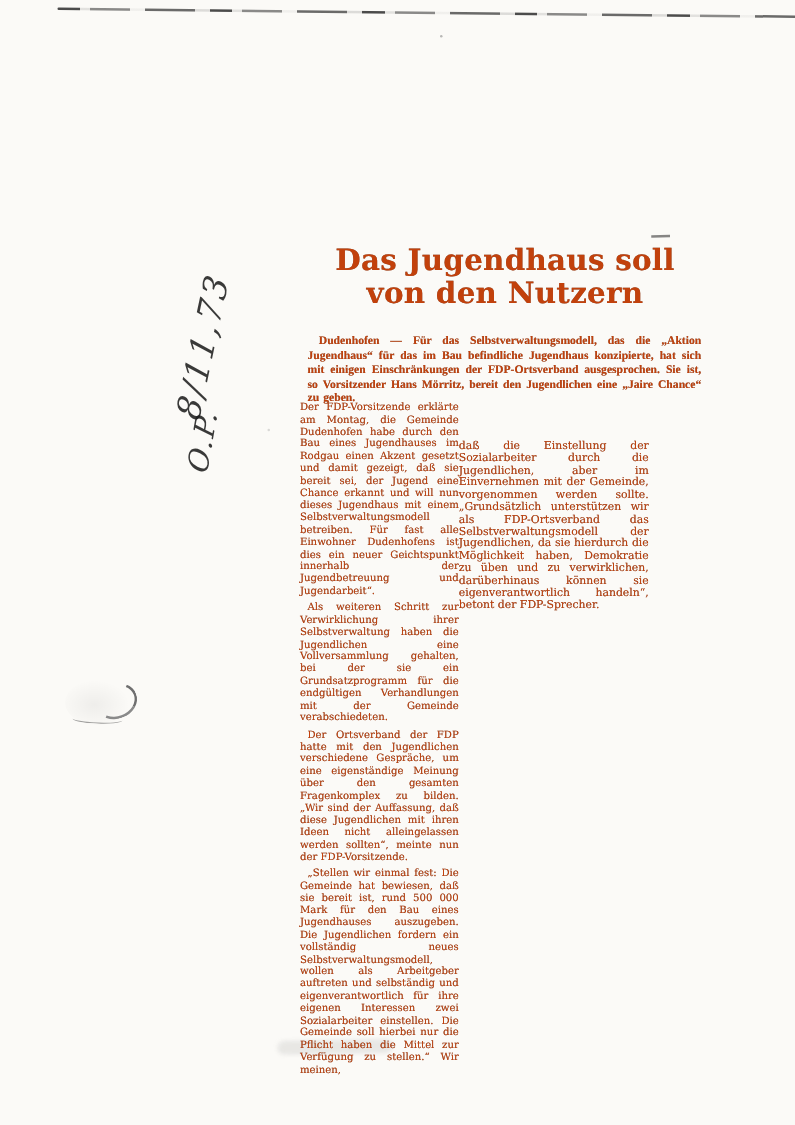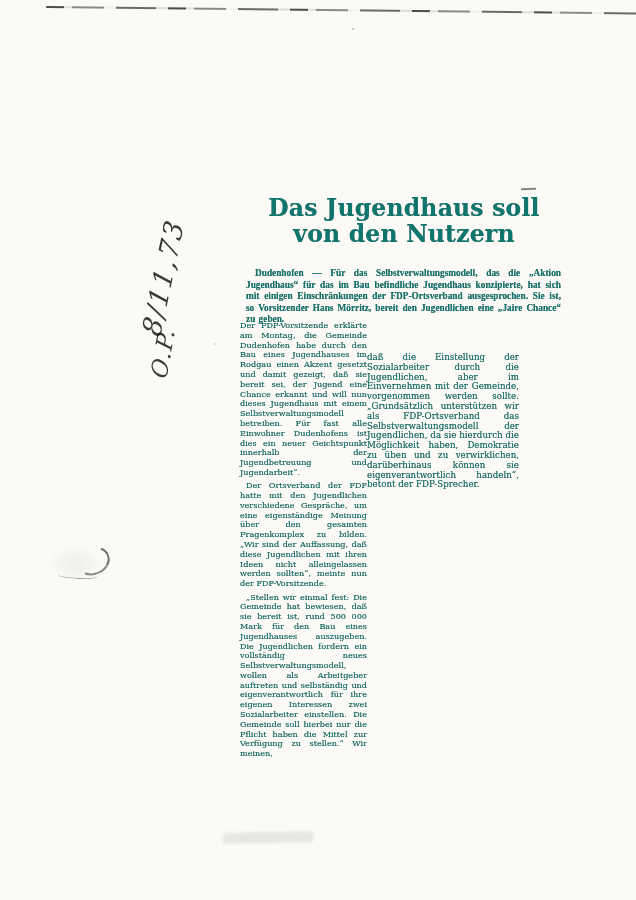--- a/index.html
+++ b/index.html
@@ -62,21 +62,21 @@
   .hand-date{
     left:136px;top:330px;font-size:27px;
     transform:rotate(-78deg) skewX(-6deg);transform-origin:0 0;
   }
   .hand-initials{
     left:146px;top:374px;font-size:23px;
     transform:rotate(-80deg) skewX(-6deg);transform-origin:0 0;
   }
 
   
-  .article-text{color:#0f766e;text-shadow:0 0 .4px rgba(26,26,26,.55);}
+  .article-text{color:#c2410c;text-shadow:0 0 .4px rgba(26,26,26,.55);}
   .headline{
     position:absolute;left:246px;top:196px;width:316px;
     margin:0;text-align:center;
     font-size:23.5px;line-height:25.5px;font-weight:bold;
     letter-spacing:.2px;
   }
   .headline span{display:block;}
   .lead{
     position:absolute;left:246px;top:268px;width:315px;margin:0;
     font-size:9.3px;line-height:11.6px;font-weight:bold;
@@ -110,20 +110,21 @@
   <article>
     <h1 class="headline article-text">
       <span>Das Jugendhaus soll</span>
       <span>von den Nutzern</span>
     </h1>
 
     <p class="lead article-text">Dudenhofen — Für das Selbstverwaltungsmodell, das die „Aktion Jugendhaus“ für das im Bau befindliche Jugendhaus konzipierte, hat sich mit einigen Einschränkungen der FDP-Ortsverband ausgesprochen. Sie ist, so Vorsitzender Hans Mörritz, bereit den Jugendlichen eine „Jaire Chance“ zu geben.</p>
 
     <div class="col col-left article-text">
       <p>Der FDP-Vorsitzende erklärte am Montag, die Gemeinde Dudenhofen habe durch den Bau eines Jugendhauses im Rodgau einen Akzent gesetzt und damit gezeigt, daß sie bereit sei, der Jugend eine Chance erkannt und will nun dieses Jugendhaus mit einem Selbstverwaltungsmodell betreiben. Für fast alle Einwohner Dudenhofens ist dies ein neuer Geichtspunkt innerhalb der Jugendbetreuung und Jugendarbeit“.</p>
+      <p>Als weiteren Schritt zur Verwirklichung ihrer Selbstverwaltung haben die Jugendlichen eine Vollversammlung gehalten, bei der sie ein Grundsatzprogramm für die endgültigen Verhandlungen mit der Gemeinde verabschiedeten.</p>
       <p>Der Ortsverband der FDP hatte mit den Jugendlichen verschiedene Gespräche, um eine eigenständige Meinung über den gesamten Fragenkomplex zu bilden. „Wir sind der Auffassung, daß diese Jugendlichen mit ihren Ideen nicht alleingelassen werden sollten“, meinte nun der FDP-Vorsitzende.</p>
       <p>„Stellen wir einmal fest: Die Gemeinde hat bewiesen, daß sie bereit ist, rund 500&nbsp;000 Mark für den Bau eines Jugendhauses auszugeben. Die Jugendlichen fordern ein vollständig neues Selbstverwaltungsmodell, wollen als Arbeitgeber auftreten und selbständig und eigenverantwortlich für ihre eigenen Interessen zwei Sozialarbeiter einstellen. Die Gemeinde soll hierbei nur die Pflicht haben die Mittel zur Verfügung zu stellen.“ Wir meinen,</p>
     </div>
 
     <div class="col col-right article-text">
       <p>daß die Einstellung der Sozialarbeiter durch die Jugendlichen, aber im Einvernehmen mit der Gemeinde, vorgenommen werden sollte. „Grundsätzlich unterstützen wir als FDP-Ortsverband das Selbstverwaltungsmodell der Jugendlichen, da sie hierdurch die Möglichkeit haben, Demokratie zu üben und zu verwirklichen, darüberhinaus können sie eigenverantwortlich handeln“, betont der FDP-Sprecher.</p>
     </div>
   </article>
 
 </div>

